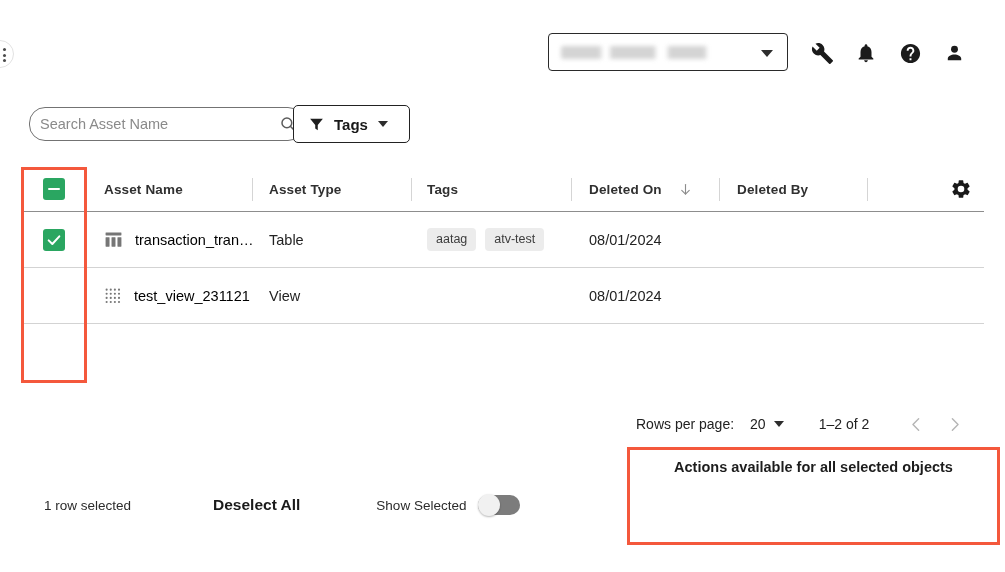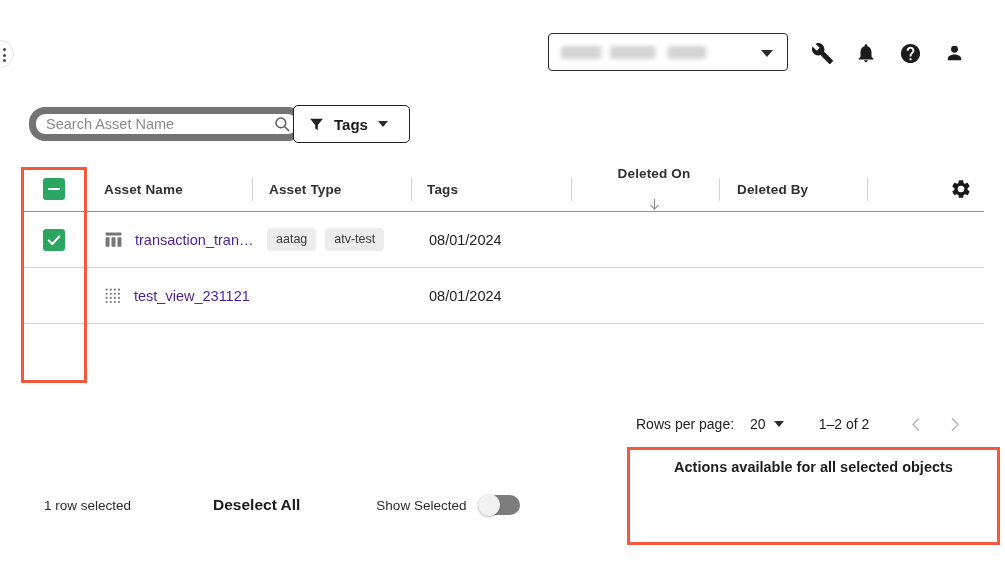--- a/index.html
+++ b/index.html
@@ -91,21 +91,21 @@
     display: flex; align-items: center; justify-content: center;
     color: #1b1b1b;
   }
   .topicon svg { display: block; }
 
   
   .searchbox {
     position: absolute;
     left: 29px; top: 107px;
     width: 275px; height: 34px;
-    border: 7px solid #737373;
+    border: 1px solid #737373;
     border-radius: 16px;
     background: #fff;
     display: flex; align-items: center;
   }
   .searchbox .sb-text {
     flex: 1;
     margin-left: 10px;
     font-size: 14.5px;
     color: #8a8a8a;
   }
@@ -149,21 +149,21 @@
     height: 56px;
     border-bottom: 1px solid #d3d3d3;
   }
   .trow.header { height: 45px; border-bottom: 1px solid #8d8d8d; }
   .trow.blank { height: 56px; border-bottom: none; }
 
   .c-check { width: 66px; display: flex; align-items: center; justify-content: center; }
   .c-name  { width: 164px; padding-left: 17px; }
   .c-type  { width: 160px; padding-left: 18px; }
   .c-tags  { width: 160px; padding-left: 16px; display: flex; gap: 9px; align-items: center; }
-  .c-delon { width: 148px; padding-left: 18px; flex-direction: column; }
+  .c-delon { width: 148px; padding-left: 18px; }
   .c-delby { width: 148px; padding-left: 18px; }
   .c-gear  { flex: 1; display: flex; align-items: center; justify-content: flex-end; padding-right: 12px; }
 
   .th {
     font-size: 13.5px;
     font-weight: 700;
     color: #303030;
     letter-spacing: 0.15px;
     display: flex; align-items: center; gap: 16px;
   }
@@ -182,21 +182,21 @@
   }
   .chk.dash::after {
     content: "";
     width: 12px; height: 2.6px;
     background: #fff; border-radius: 1px;
   }
   .chk.tick svg { display: block; }
   .chk.empty { background: transparent; }
 
   .asset-cell { display: flex; align-items: center; gap: 12px; }
-  .asset-label { font-size: 14.5px; color: #4c1d95; }
+  .asset-label { font-size: 14.5px; color: #000000; }
   .type-label  { font-size: 14.5px; color: #232323; }
   .date-label  { font-size: 14.5px; color: #232323; }
 
   .pill {
     background: #ececec;
     border-radius: 4px;
     padding: 5px 9px;
     font-size: 12.5px;
     color: #3c3c3c;
     line-height: 1;
@@ -429,20 +429,23 @@
           <span class="icon-grey">
             <svg width="19" height="19" viewBox="0 0 24 24" fill="currentColor">
               <rect x="2" y="3" width="20" height="4" rx="0.6"></rect>
               <rect x="2" y="9" width="5" height="12" rx="0.6"></rect>
               <rect x="9.5" y="9" width="5" height="12" rx="0.6"></rect>
               <rect x="17" y="9" width="5" height="12" rx="0.6"></rect>
             </svg>
           </span>
           <span class="asset-label">transaction_tran…</span>
         </span>
+      </div>
+      <div class="c-type">
+        <span class="type-label">Table</span>
       </div>
       <div class="c-tags">
         <span class="pill">aatag</span>
         <span class="pill">atv-test</span>
       </div>
       <div class="c-delon">
         <span class="date-label">08/01/2024</span>
       </div>
       <div class="c-delby">
         <span class="redact-cell"></span>
@@ -474,20 +477,23 @@
                 <circle cx="3.5" cy="20" r="1.4"></circle>
                   <circle cx="9" cy="20" r="1.4"></circle>
                   <circle cx="14.5" cy="20" r="1.4"></circle>
                   <circle cx="20" cy="20" r="1.4"></circle>
               </g>
             </svg>
           </span>
           <span class="asset-label">test_view_231121</span>
         </span>
       </div>
+      <div class="c-type">
+        <span class="type-label">View</span>
+      </div>
       <div class="c-tags"></div>
       <div class="c-delon">
         <span class="date-label">08/01/2024</span>
       </div>
       <div class="c-delby">
         <span class="redact-cell"></span>
       </div>
       <div class="c-gear"></div>
     </div>
 

